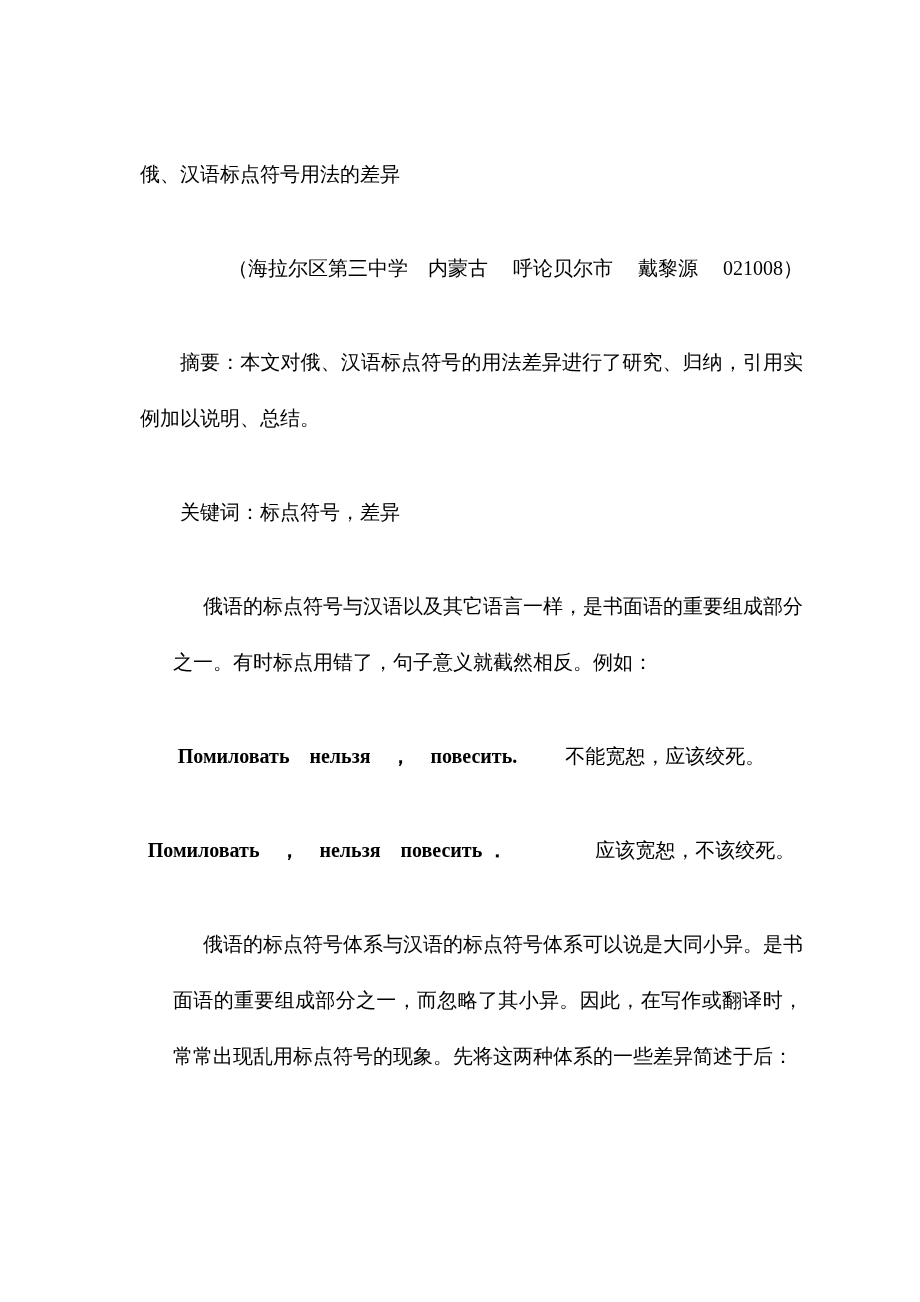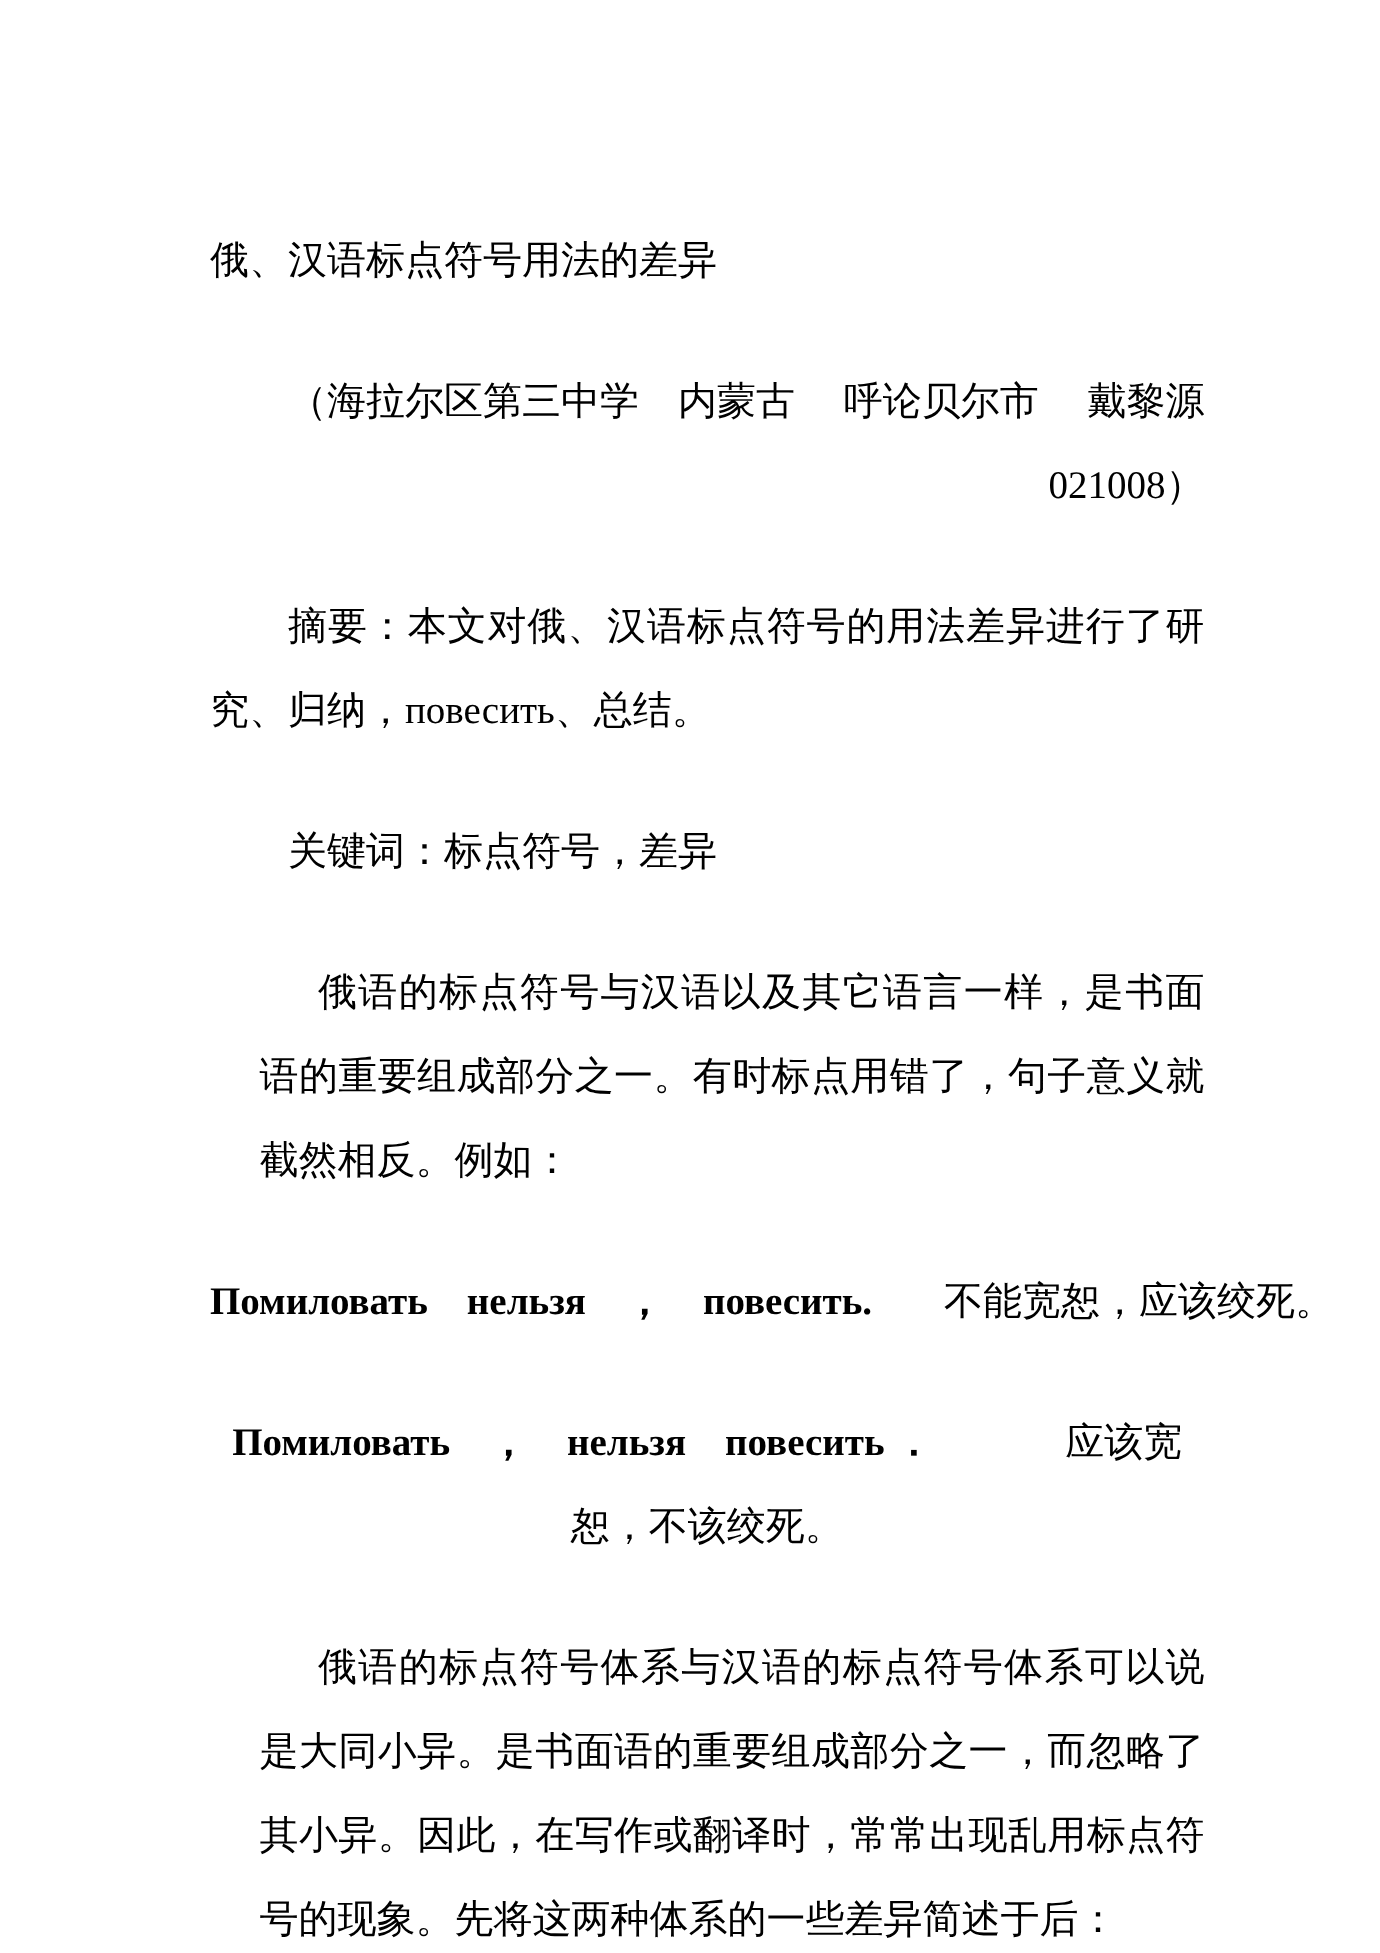--- a/index.html
+++ b/index.html
@@ -12,21 +12,21 @@
     overflow: hidden;
   }
   .page {
     box-sizing: border-box;
     width: 920px;
     height: 1302px;
     padding: 146px 117px 0 140px;
   }
   p {
     margin: 0 0 38px 0;
-    font-size: 26px;
+    font-size: 20px;
     line-height: 56px;
     text-align: justify;
   }
   .ind2  { text-indent: 2em; }
   .ind15 { text-indent: 1.5em; margin-left: 33px; }
   .byline { white-space: pre-wrap; text-align: right; }
   .example { text-align: center; }
   .example-nowrap { white-space: pre; }
   .example-wrap   { white-space: pre-wrap; }
   .ru { font-weight: bold; }
@@ -35,21 +35,21 @@
 </style>
 </head>
 <body>
 
 <div class="page">
 
   <p class="title">俄、汉语标点符号用法的差异</p>
 
   <p class="byline">（海拉尔区第三中学　内蒙古　 呼论贝尔市　 戴黎源　 021008）</p>
 
-  <p class="ind2">摘要：本文对俄、汉语标点符号的用法差异进行了研究、归纳，повесить、总结。</p>
+  <p class="ind2">摘要：本文对俄、汉语标点符号的用法差异进行了研究、归纳，引用实例加以说明、总结。</p>
 
   <p class="ind2">关键词：标点符号，差异</p>
 
   <p class="ind15">俄语的标点符号与汉语以及其它语言一样，是书面语的重要组成部分之一。有时标点用错了，句子意义就截然相反。例如：</p>
 
   <p class="example example-nowrap"><span class="ru">Помиловать    нельзя    ，    повесить.</span><span class="zh-after-ru-1">不能宽恕，应该绞死。</span></p>
 
   <p class="example example-wrap"><span class="ru">Помиловать    ，    нельзя    повесить ．</span><span class="zh-after-ru-2">应该宽恕，不该绞死。</span></p>
 
   <p class="ind15">俄语的标点符号体系与汉语的标点符号体系可以说是大同小异。是书面语的重要组成部分之一，而忽略了其小异。因此，在写作或翻译时，常常出现乱用标点符号的现象。先将这两种体系的一些差异简述于后：</p>

